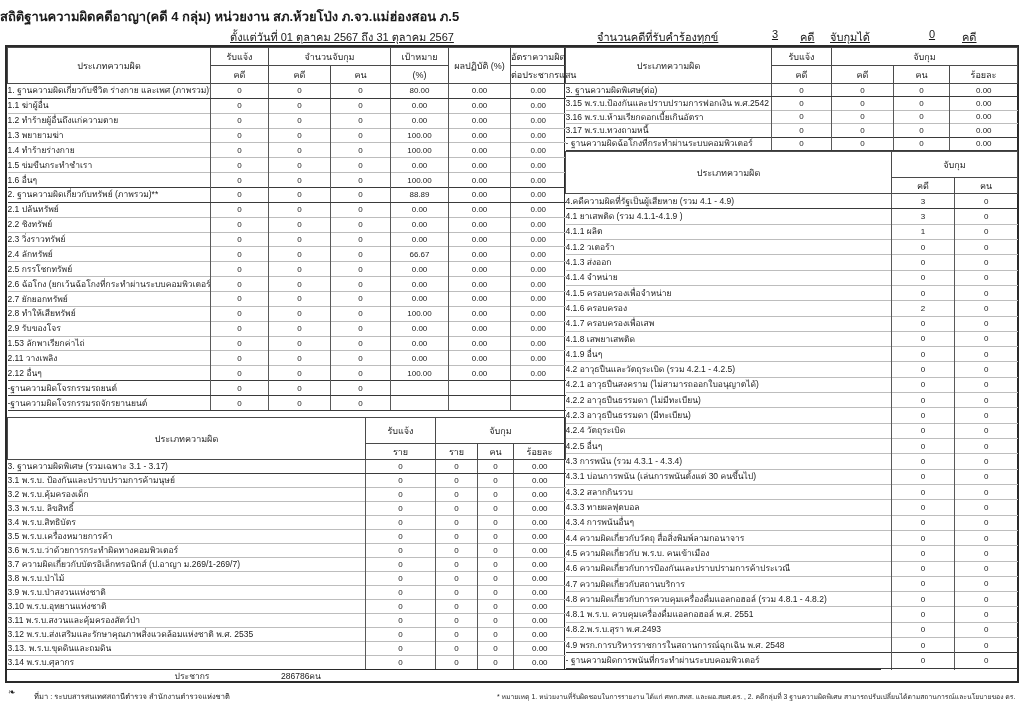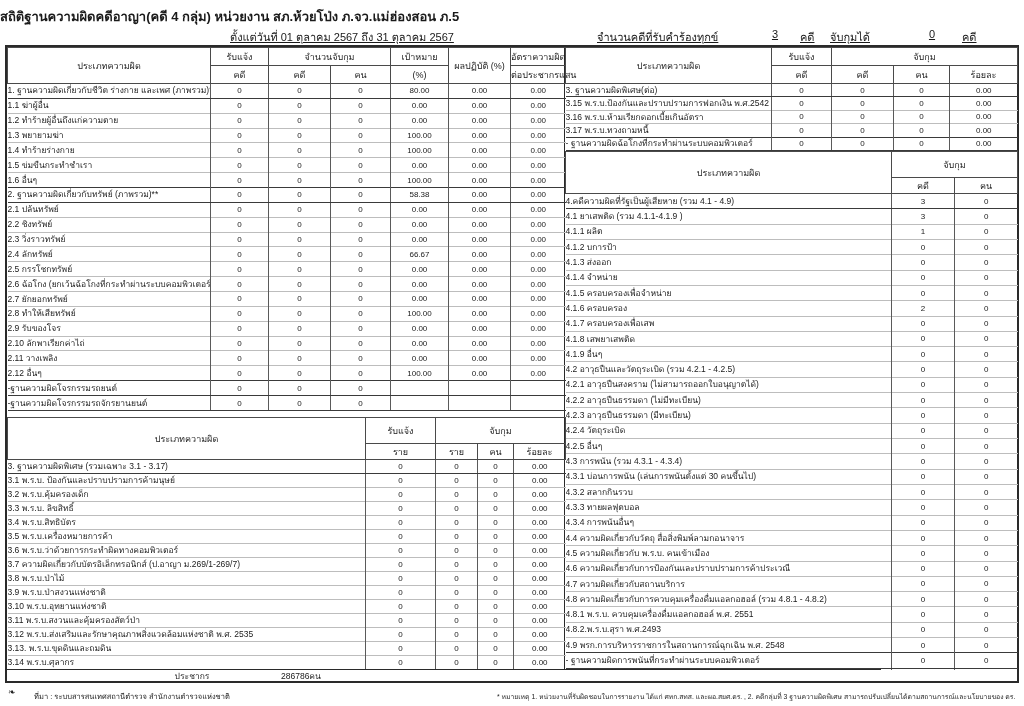--- a/index.html
+++ b/index.html
@@ -145,21 +145,21 @@
               <td class="val">0</td>
               <td class="val">100.00</td>
               <td class="val">0.00</td>
               <td class="val">0.00</td>
             </tr>
             <tr class="grp">
               <td class="lbl">2. ฐานความผิดเกี่ยวกับทรัพย์ (ภาพรวม)**</td>
               <td class="val">0</td>
               <td class="val">0</td>
               <td class="val">0</td>
-              <td class="val">58.38</td>
+              <td class="val">88.89</td>
               <td class="val">0.00</td>
               <td class="val">0.00</td>
             </tr>
             <tr>
               <td class="lbl">2.1 ปล้นทรัพย์</td>
               <td class="val">0</td>
               <td class="val">0</td>
               <td class="val">0</td>
               <td class="val">0.00</td>
               <td class="val">0.00</td>
@@ -231,21 +231,21 @@
             <tr>
               <td class="lbl">2.9 รับของโจร</td>
               <td class="val">0</td>
               <td class="val">0</td>
               <td class="val">0</td>
               <td class="val">0.00</td>
               <td class="val">0.00</td>
               <td class="val">0.00</td>
             </tr>
             <tr>
-              <td class="lbl">2.10 ลักพาเรียกค่าไถ่</td>
+              <td class="lbl">1.53 ลักพาเรียกค่าไถ่</td>
               <td class="val">0</td>
               <td class="val">0</td>
               <td class="val">0</td>
               <td class="val">0.00</td>
               <td class="val">0.00</td>
               <td class="val">0.00</td>
             </tr>
             <tr>
               <td class="lbl">2.11 วางเพลิง</td>
               <td class="val">0</td>
@@ -505,21 +505,21 @@
               <td class="lbl">4.1 ยาเสพติด (รวม 4.1.1-4.1.9 )</td>
               <td class="val">3</td>
               <td class="val">0</td>
             </tr>
             <tr>
               <td class="lbl">4.1.1 ผลิต</td>
               <td class="val">1</td>
               <td class="val">0</td>
             </tr>
             <tr>
-              <td class="lbl">4.1.2 บการป้า</td>
+              <td class="lbl">4.1.2 วเตอร้า</td>
               <td class="val">0</td>
               <td class="val">0</td>
             </tr>
             <tr>
               <td class="lbl">4.1.3 ส่งออก</td>
               <td class="val">0</td>
               <td class="val">0</td>
             </tr>
             <tr>
               <td class="lbl">4.1.4 จำหน่าย</td>

